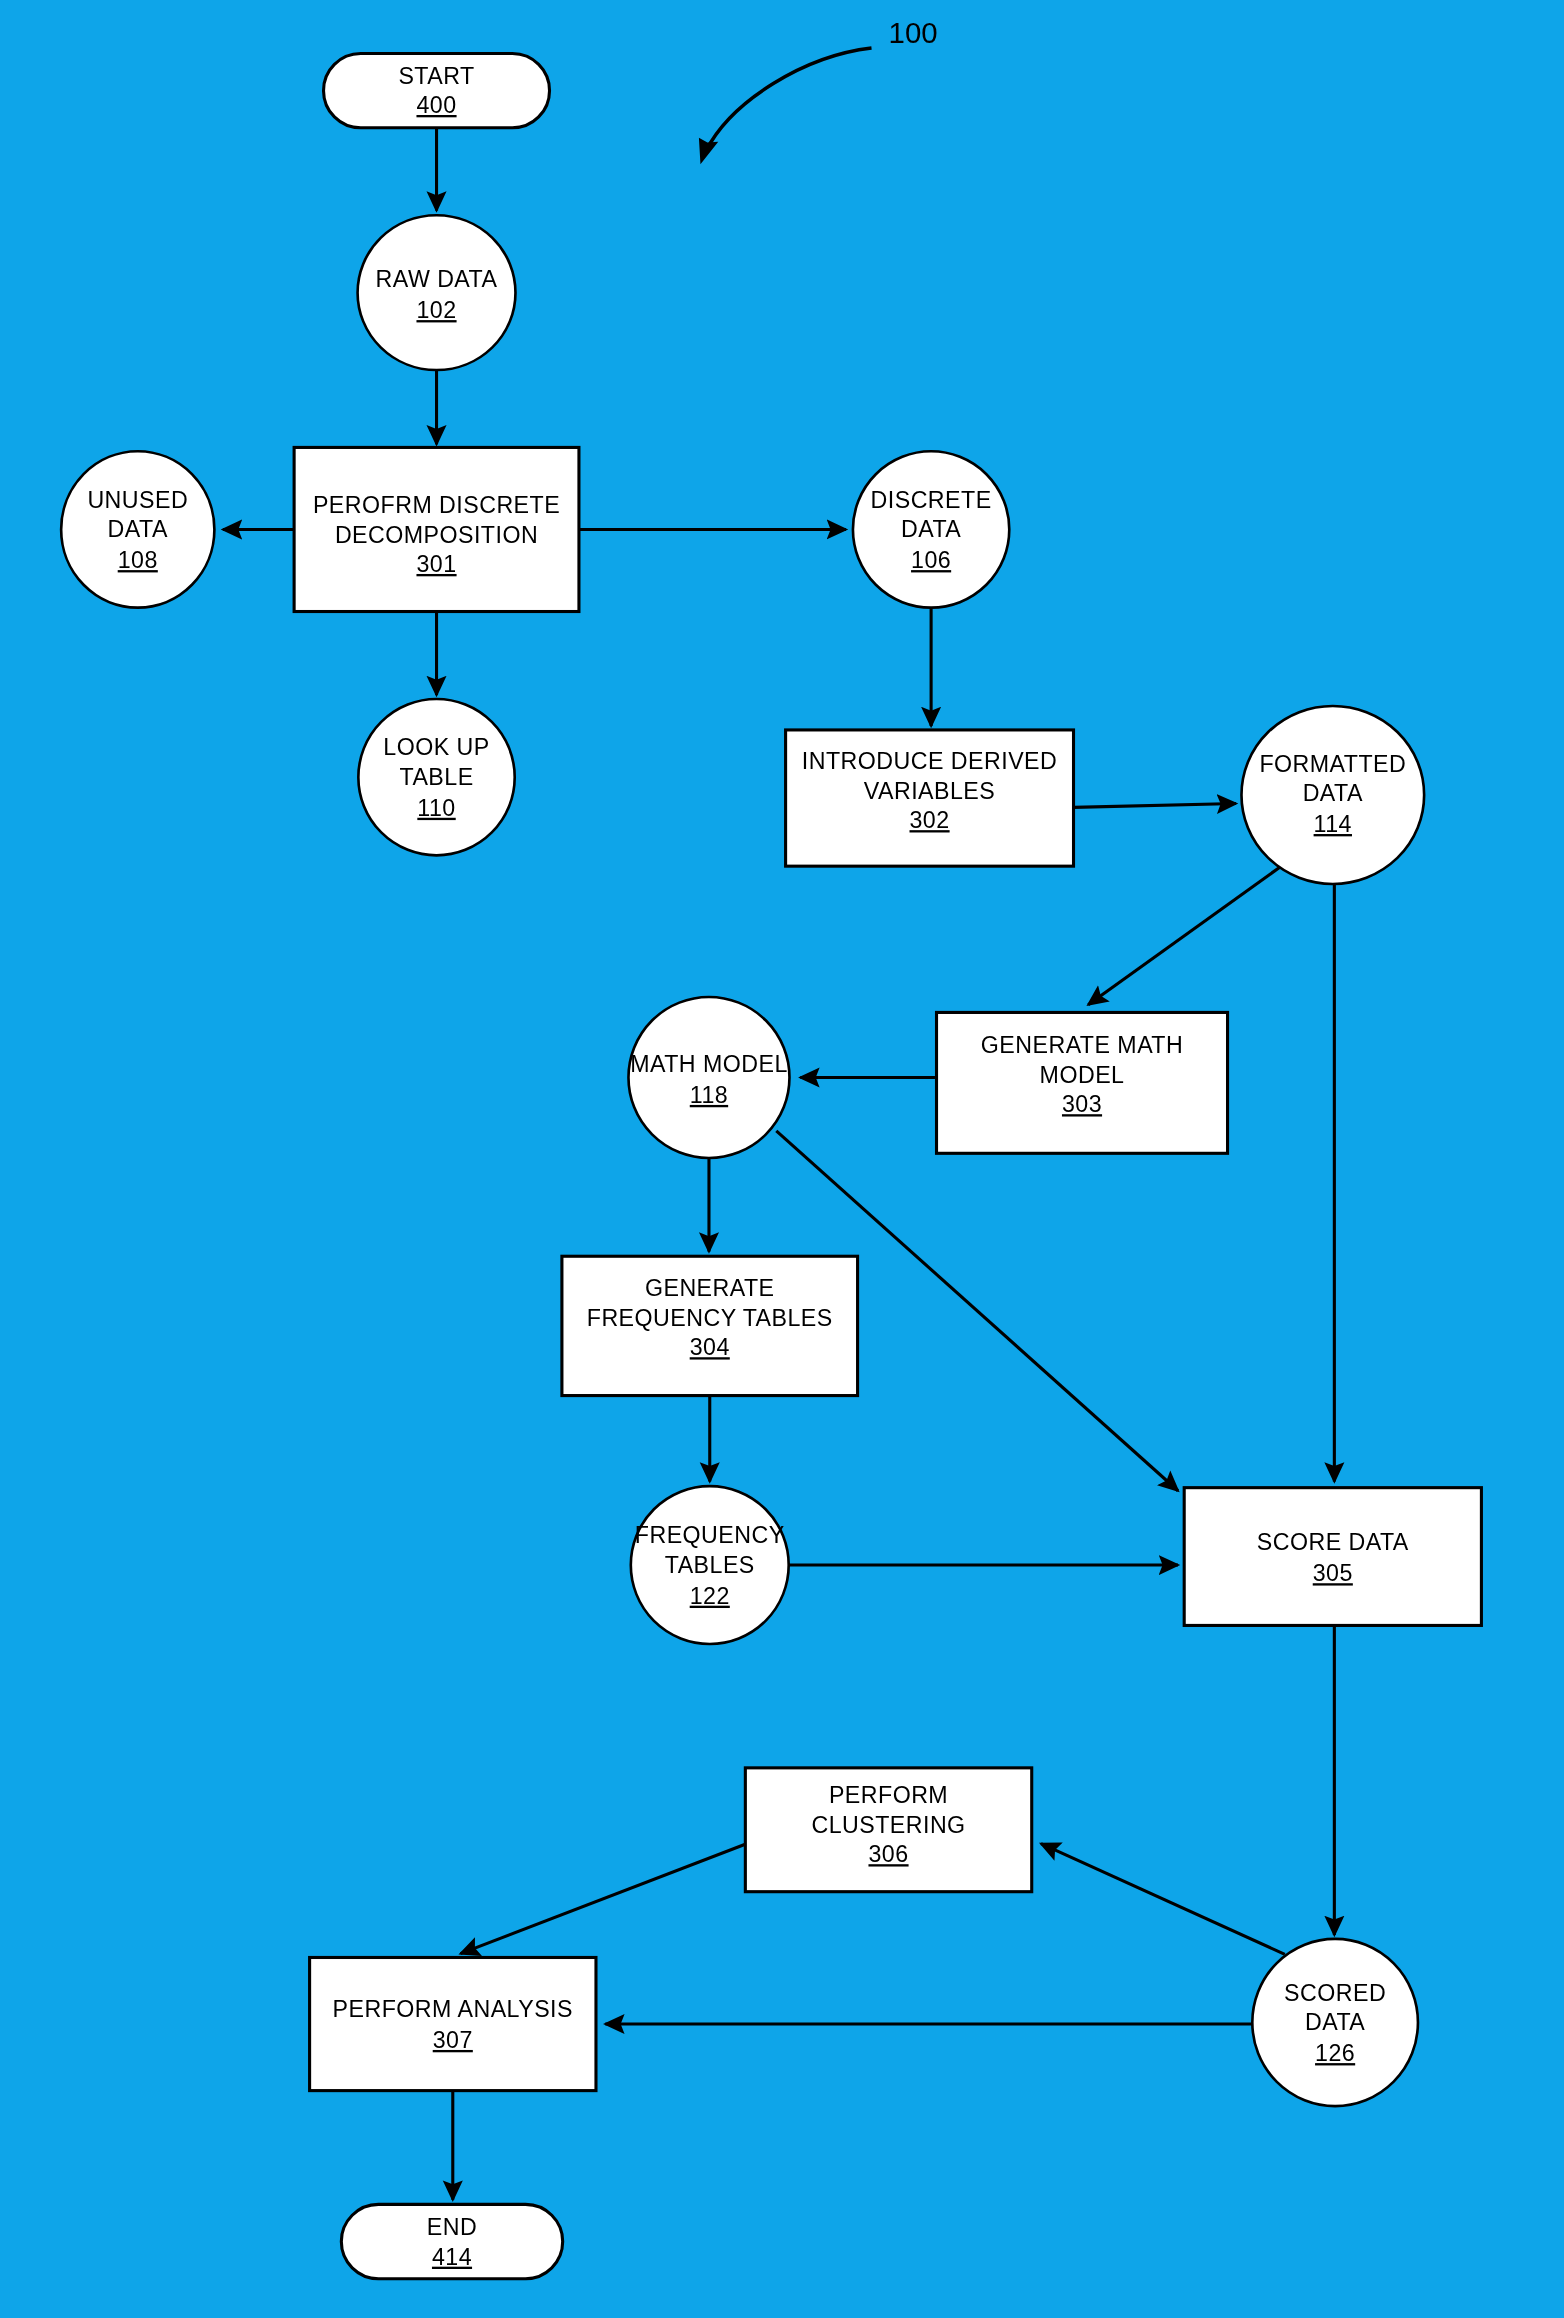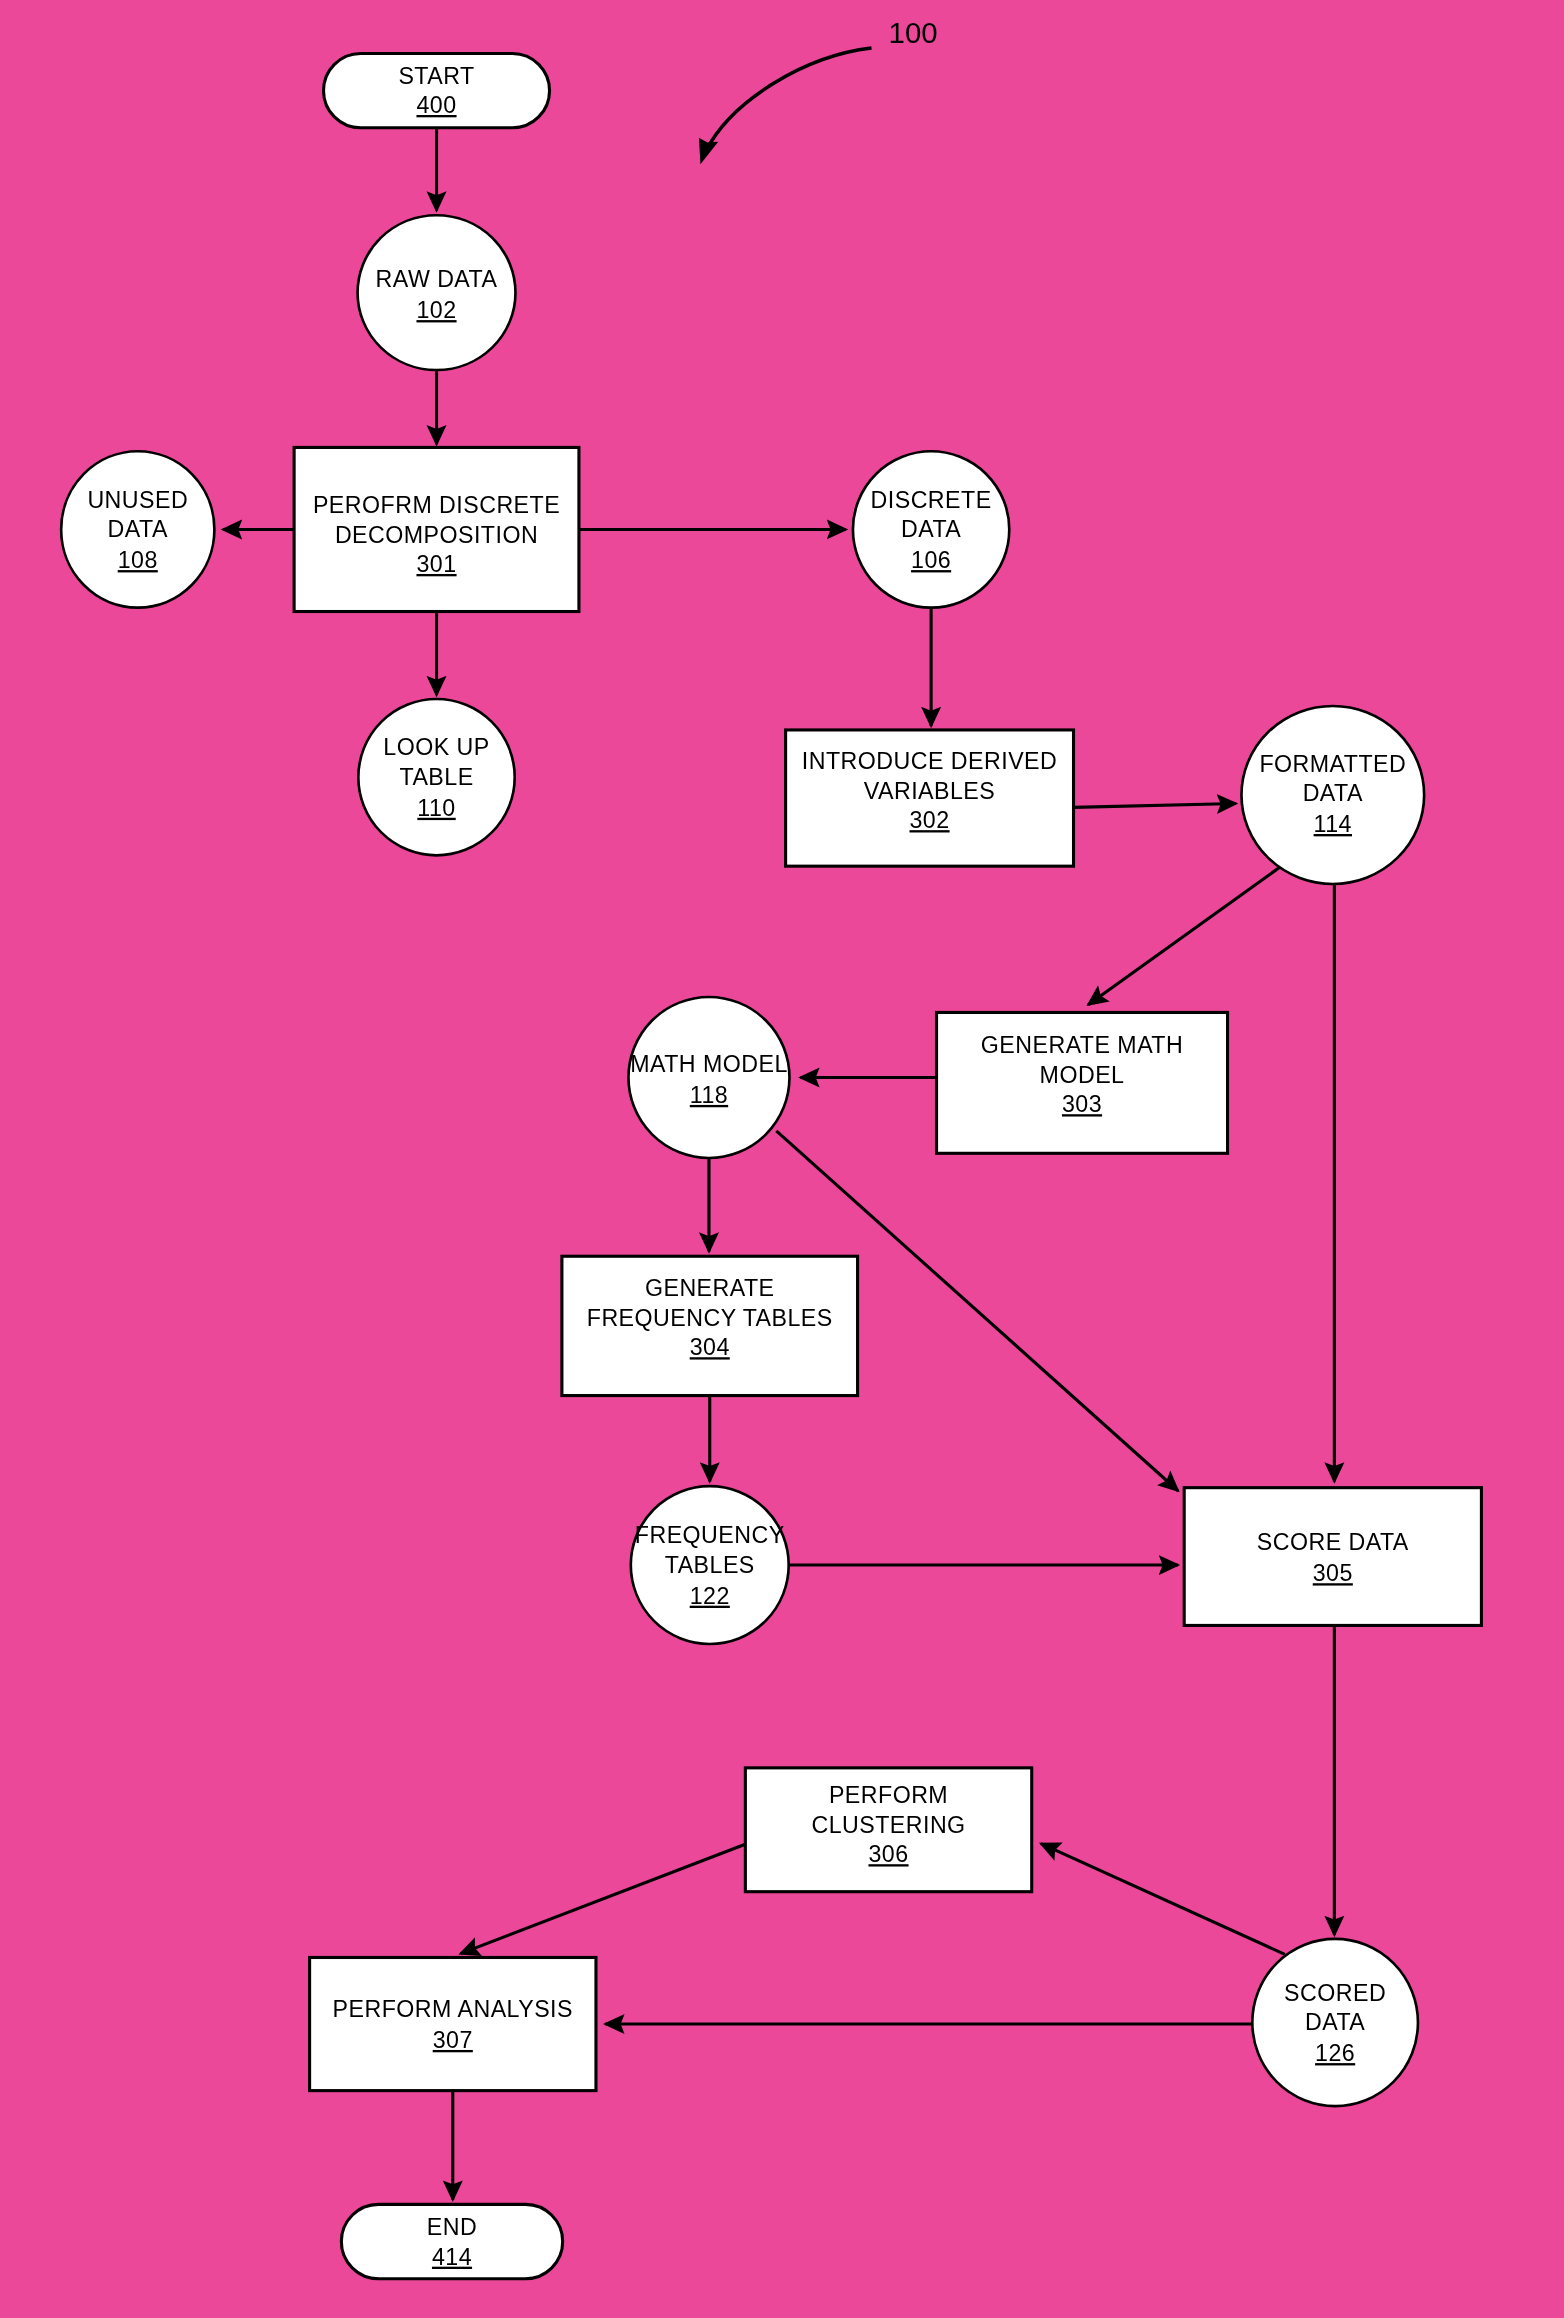--- a/index.html
+++ b/index.html
@@ -8,21 +8,21 @@
     padding: 0;
     background: #ffffff;
   }
   body {
     font-family: "Liberation Sans", sans-serif;
   }
   #figure-root {
     position: relative;
     width: 1565px;
     height: 2319px;
-    background: #ec4899;
+    background: #0ea5e9;
     overflow: hidden;
     text-align: right;
   }
   svg#flowchart {
     position: absolute;
     top: 0;
     left: 0;
     width: 1565px;
     height: 2319px;
     display: block;

